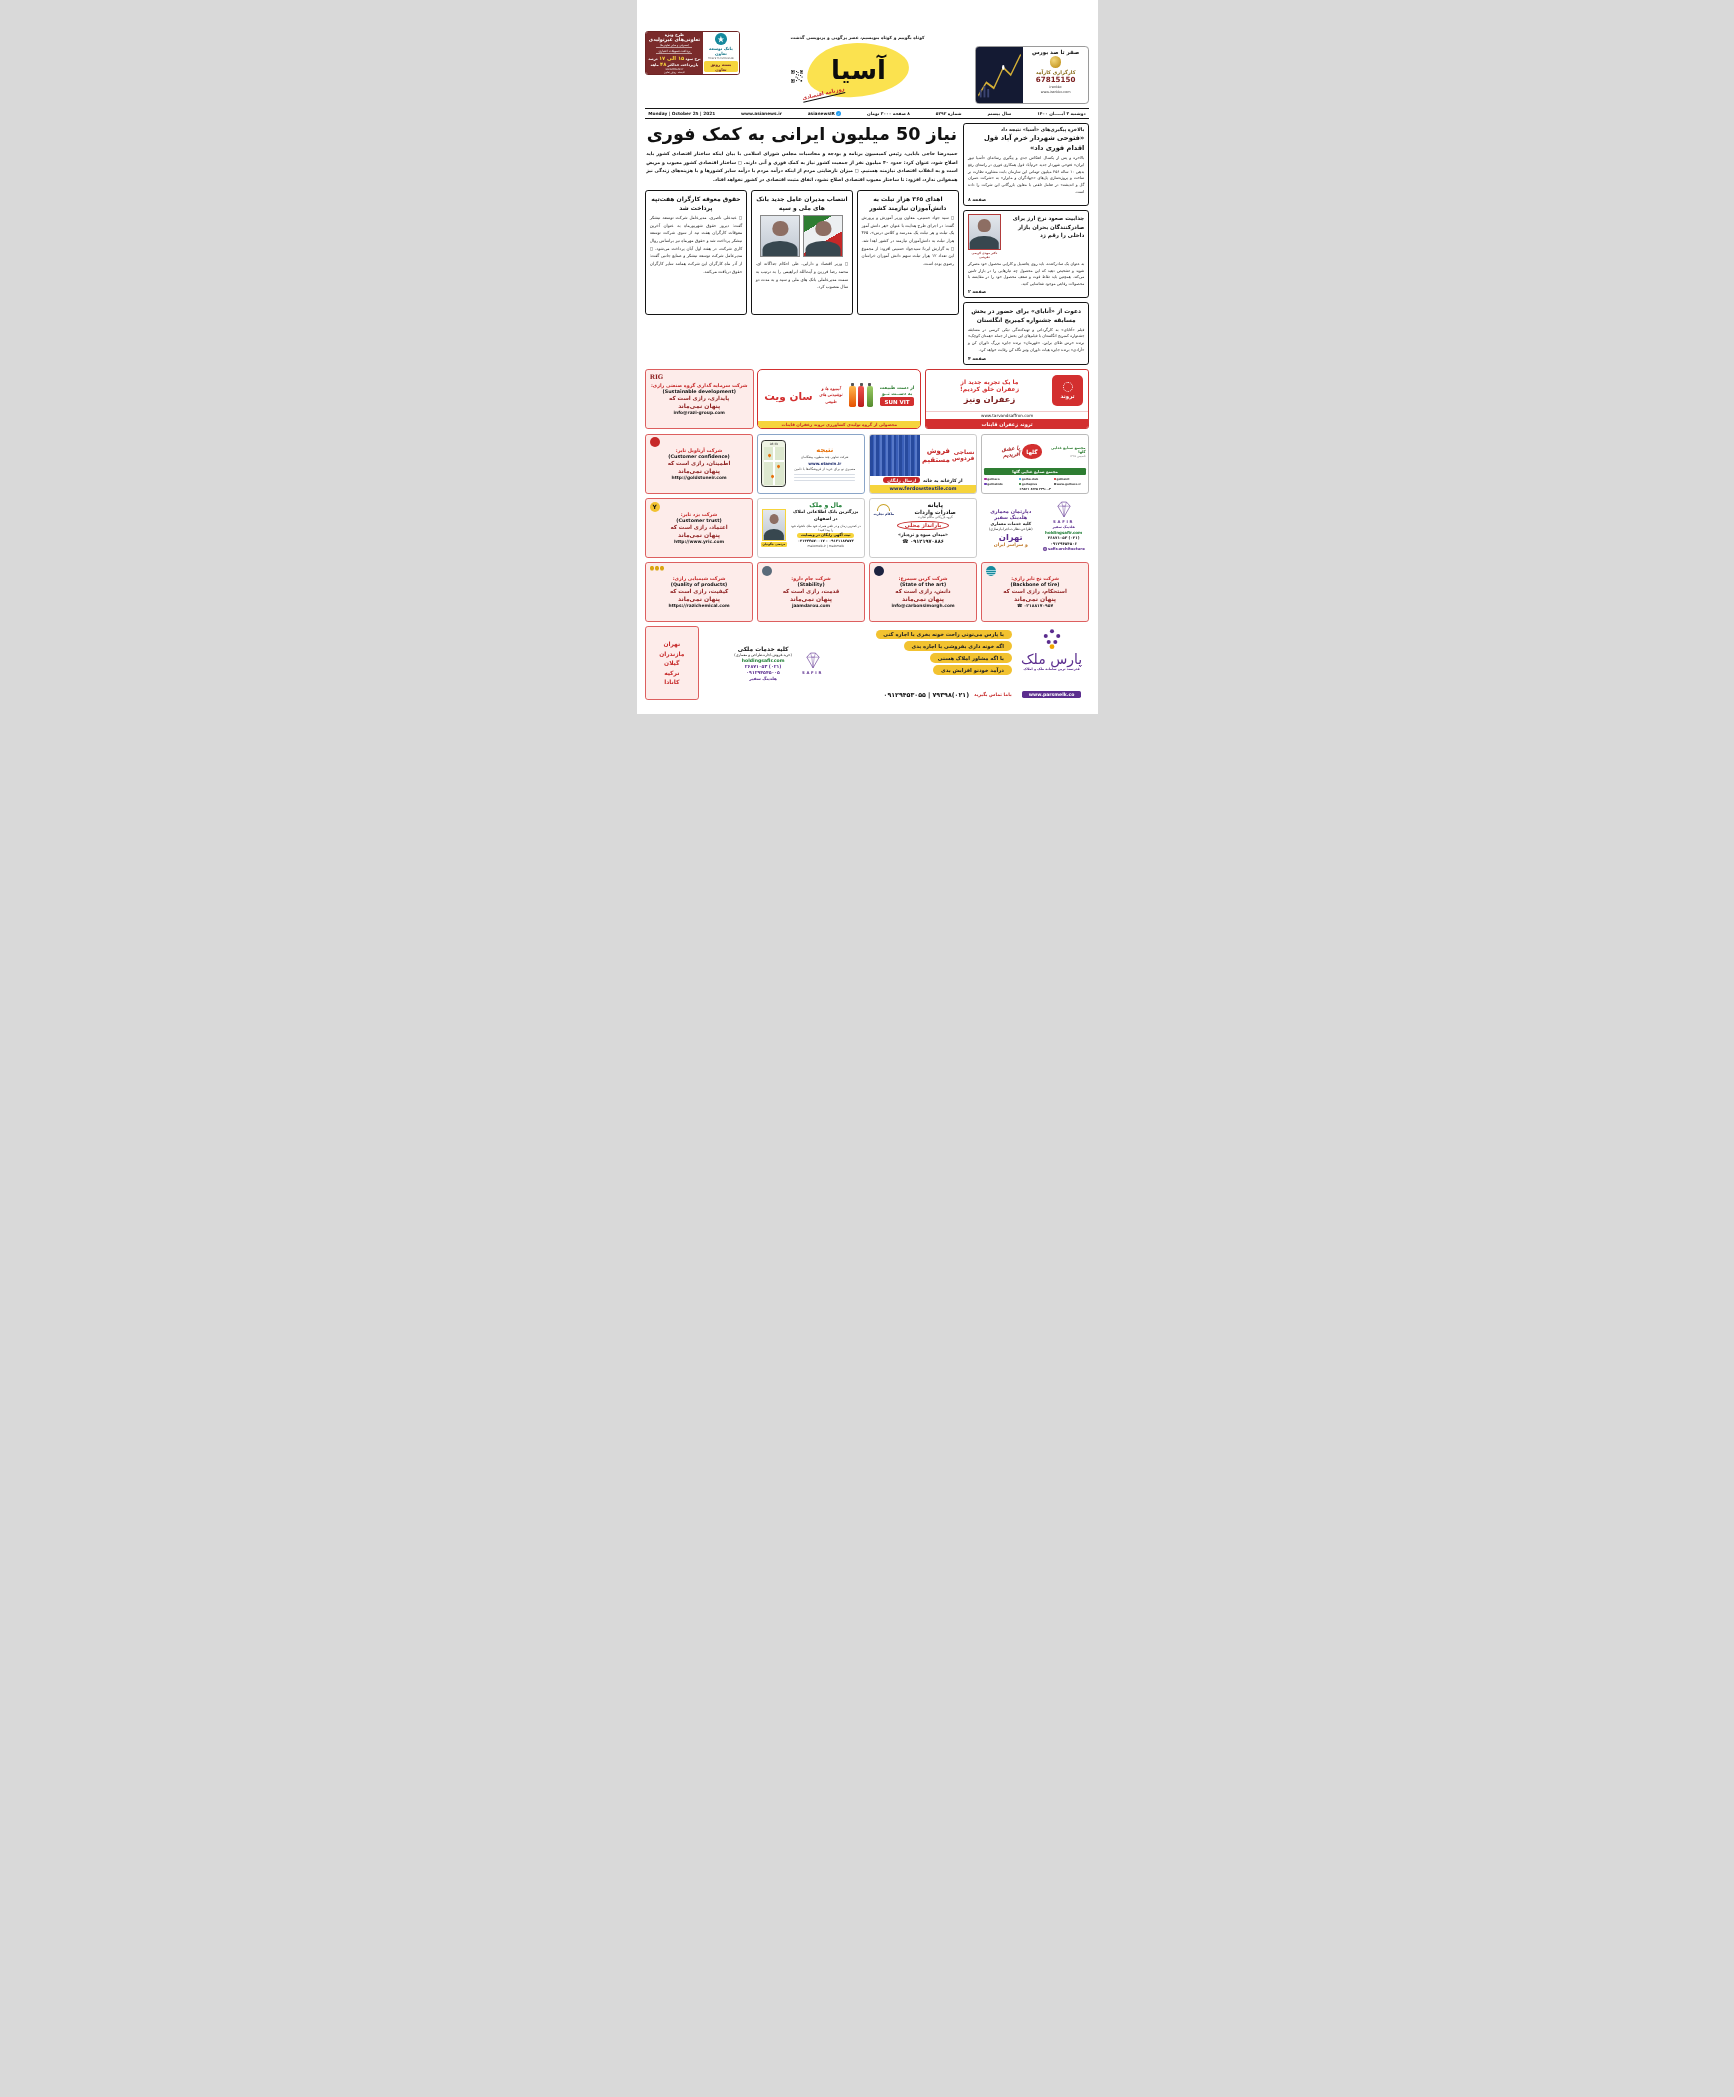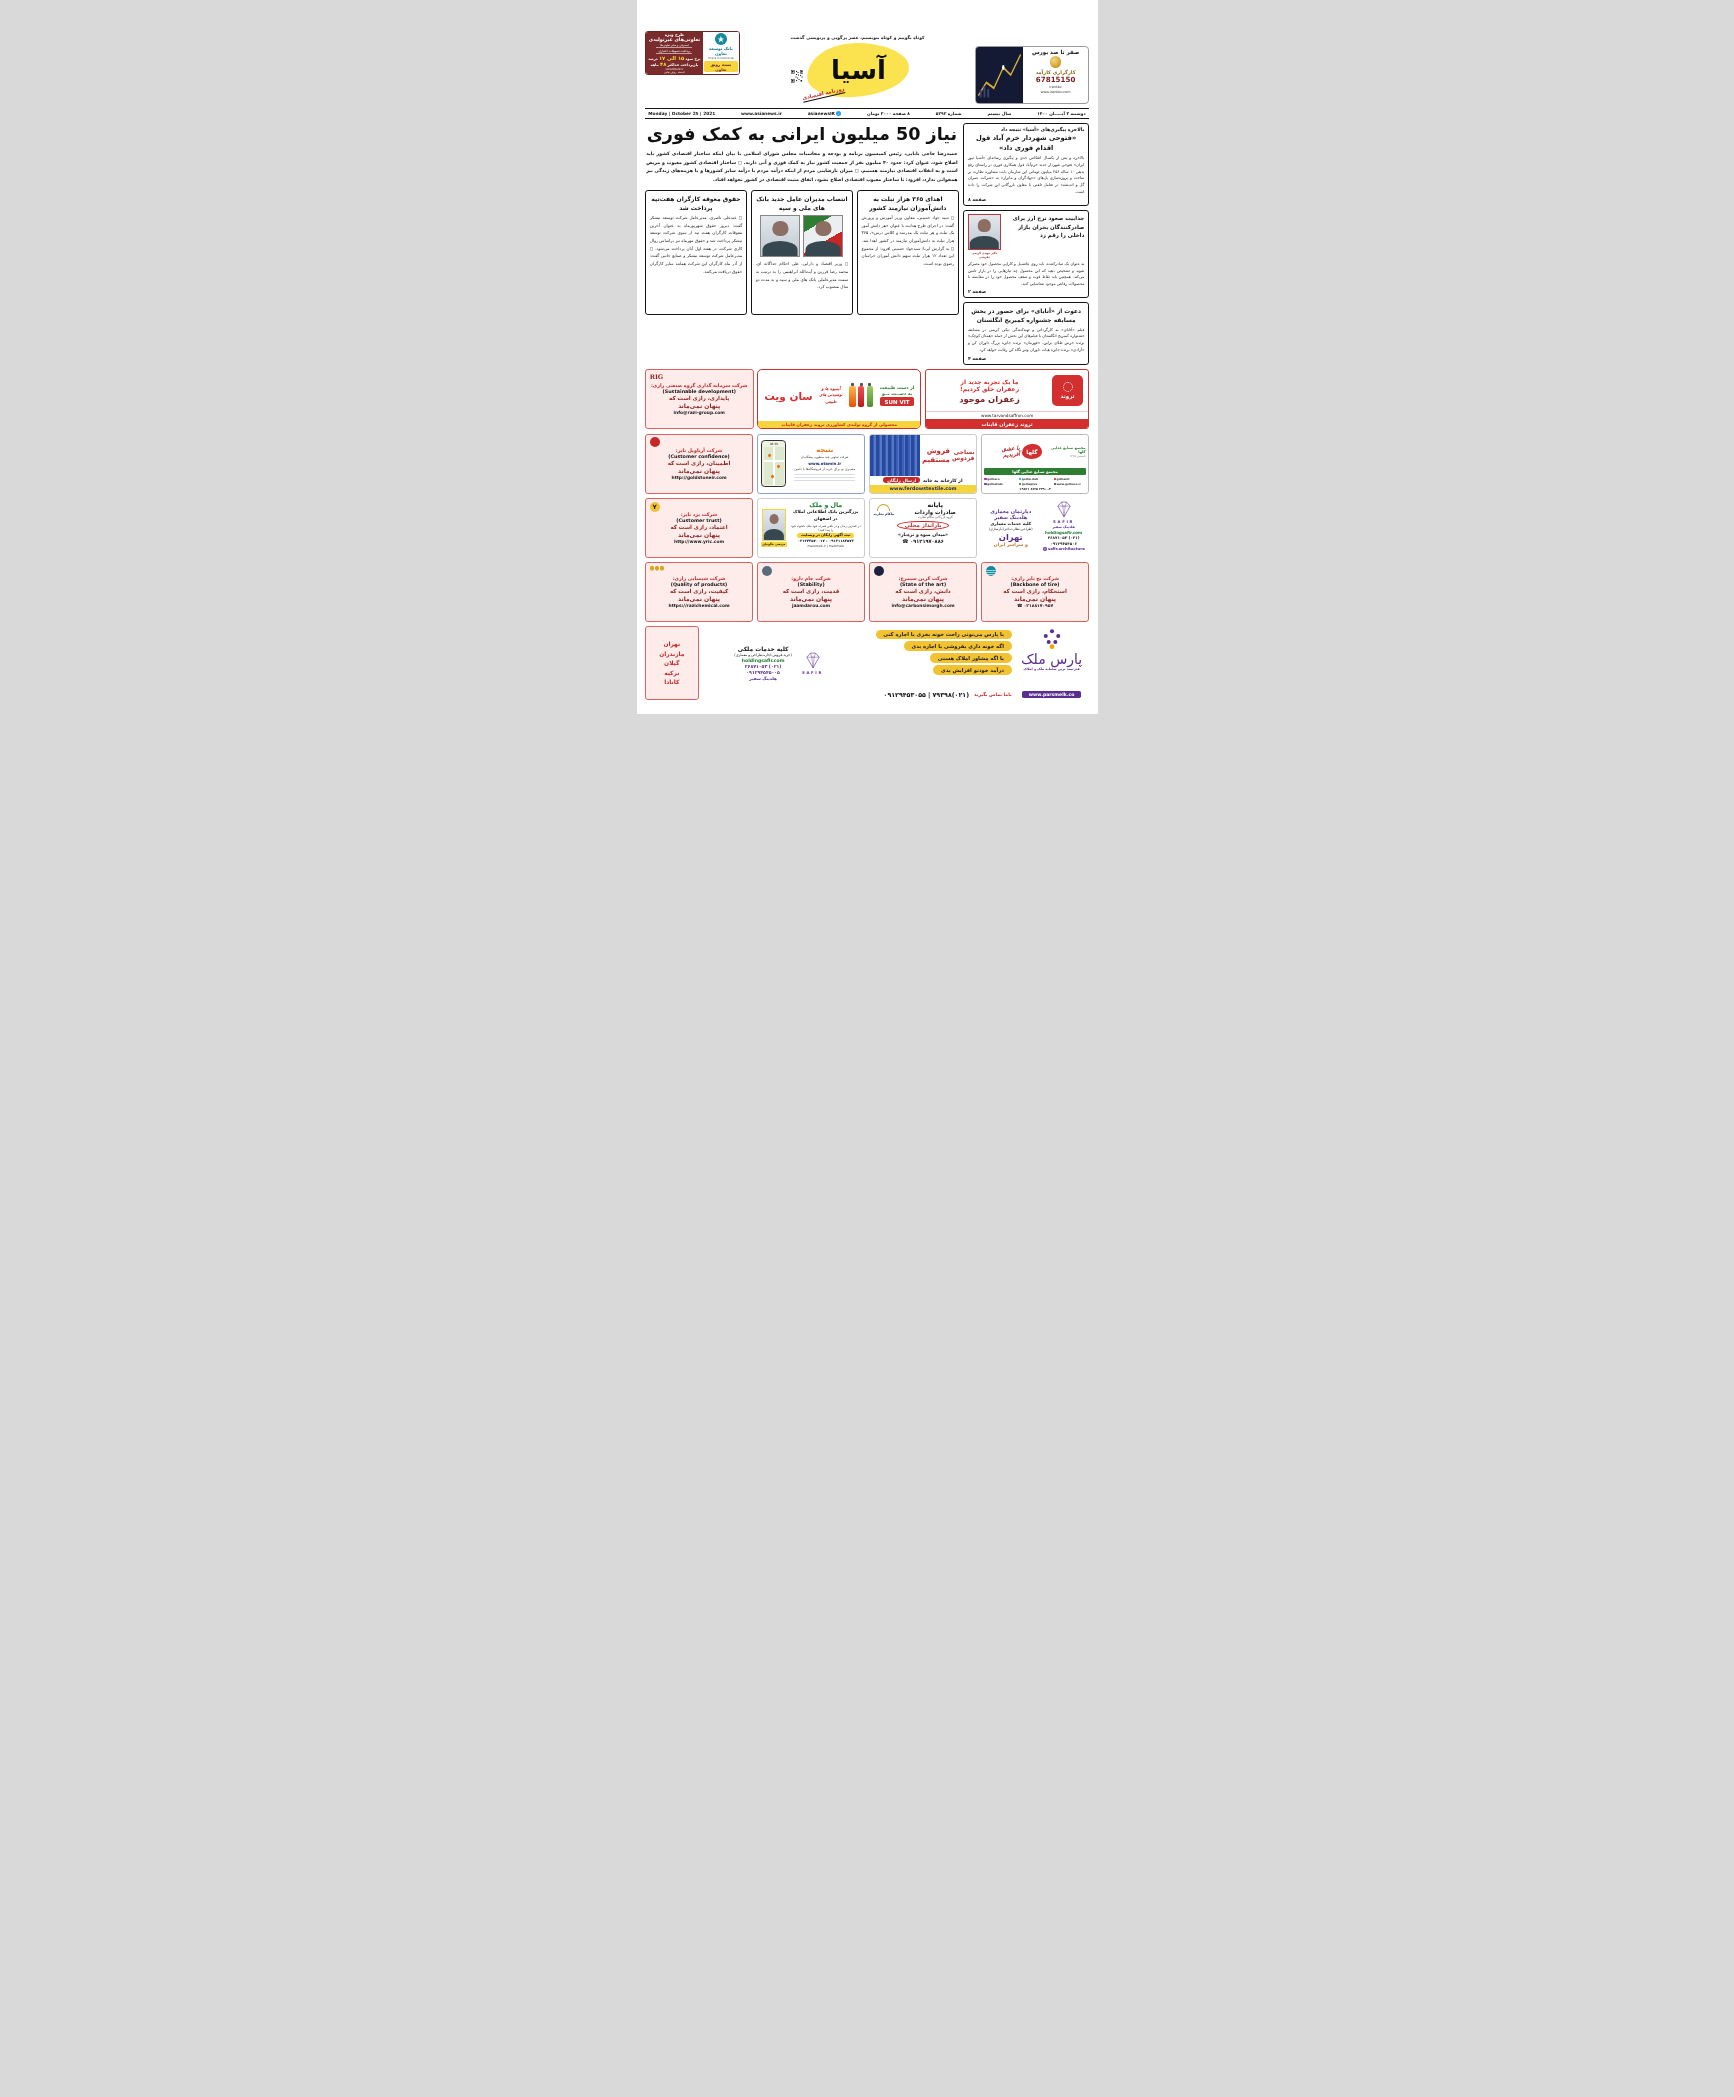--- a/index.html
+++ b/index.html
@@ -46,21 +46,21 @@
 .dateline{margin-top:2.5px;border-top:1px solid #161616;border-bottom:1px solid #161616;padding:1.7px 3.4px;display:flex;align-items:center;justify-content:space-between;font-size:4.3px;font-weight:bold;}
 .dl-en{direction:ltr;}
 .badge{display:inline-flex;align-items:center;gap:1.3px;}
 .check{width:5px;height:5px;background:#1d9bf0;color:#fff;border-radius:50%;font-size:3.4px;display:inline-flex;align-items:center;justify-content:center;}
 
 
 .main-grid{display:grid;grid-template-columns:126px 1fr;gap:4.2px;margin-top:4.2px;}
 .right-col{display:flex;flex-direction:column;gap:3.8px;}
 .box{border:0.7px solid #141414;border-radius:2.9px;padding:3.4px 3.8px;background:#fff;display:flex;flex-direction:column;}
 .kicker{font-weight:bold;font-size:4.8px;text-align:right;}
-.f-title{font-size:6.7px;font-weight:bold;text-align:center;line-height:1.45;margin:1.7px 0;}
+.f-title{font-size:6.7px;font-weight:bold;text-align:right;line-height:1.45;margin:1.7px 0;}
 .small-body{font-size:3.9px;line-height:1.72;text-align:justify;color:#1c1c1c;}
 .page-ref{font-weight:bold;font-size:4.6px;text-align:left;margin-top:auto;padding-top:1.3px;}
 .fotouhi{min-height:80px;}
 .currency{min-height:67px;}
 .atabai{min-height:63px;}
 .cur-top{display:flex;gap:2.9px;margin-bottom:1.7px;}
 .c-title{font-size:5.5px;font-weight:bold;line-height:1.55;flex:1;text-align:right;}
 .photo-col{width:33px;display:flex;flex-direction:column;gap:0.8px;}
 .portrait{position:relative;overflow:hidden;background:linear-gradient(#e3e7ec,#bfc7d1);border:0.4px solid #888;}
 .portrait::before{content:"";position:absolute;top:12%;left:50%;transform:translateX(-50%);width:40%;height:36%;background:#8d6e63;border-radius:50% 50% 45% 45%;z-index:2;}
@@ -398,21 +398,21 @@
 
     <div class="ad tarvand">
       <div class="tv-main">
         <div class="tv-logo">
           <span class="tv-flower"></span>
           <span class="tv-name">تروند</span>
         </div>
         <div class="tv-text">
           <div class="tv-h">ما یک تجربه جدید از</div>
           <div class="tv-h">زعفران خلق کردیم!</div>
-          <div class="tv-brand">زعفران موجود</div>
+          <div class="tv-brand">زعفران ونیز</div>
         </div>
       </div>
       <div class="tv-site">www.tarvandsaffron.com</div>
       <div class="tv-footer">تروند زعفران قاینات</div>
     </div>
 
     <div class="ad sunvit">
       <div class="sv-main">
         <div class="sv-green">
           <div class="sv-g">از دست طبیعت</div>

